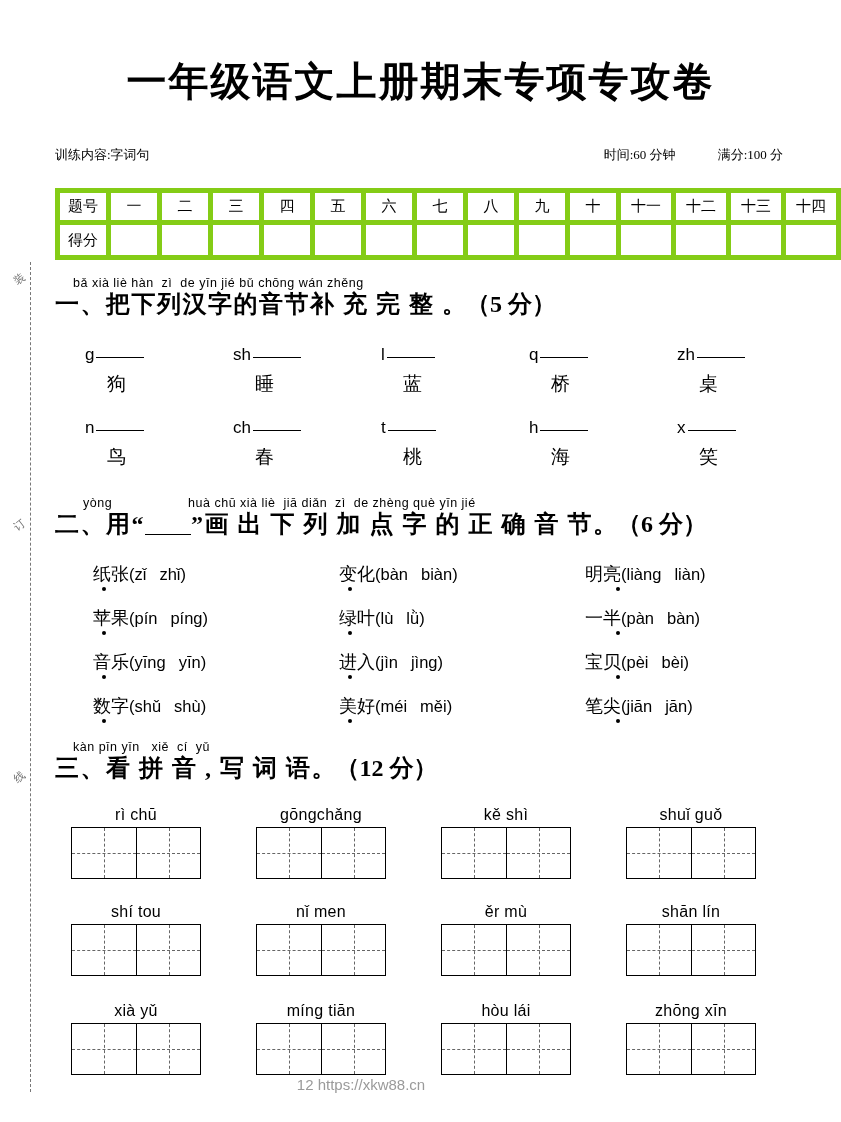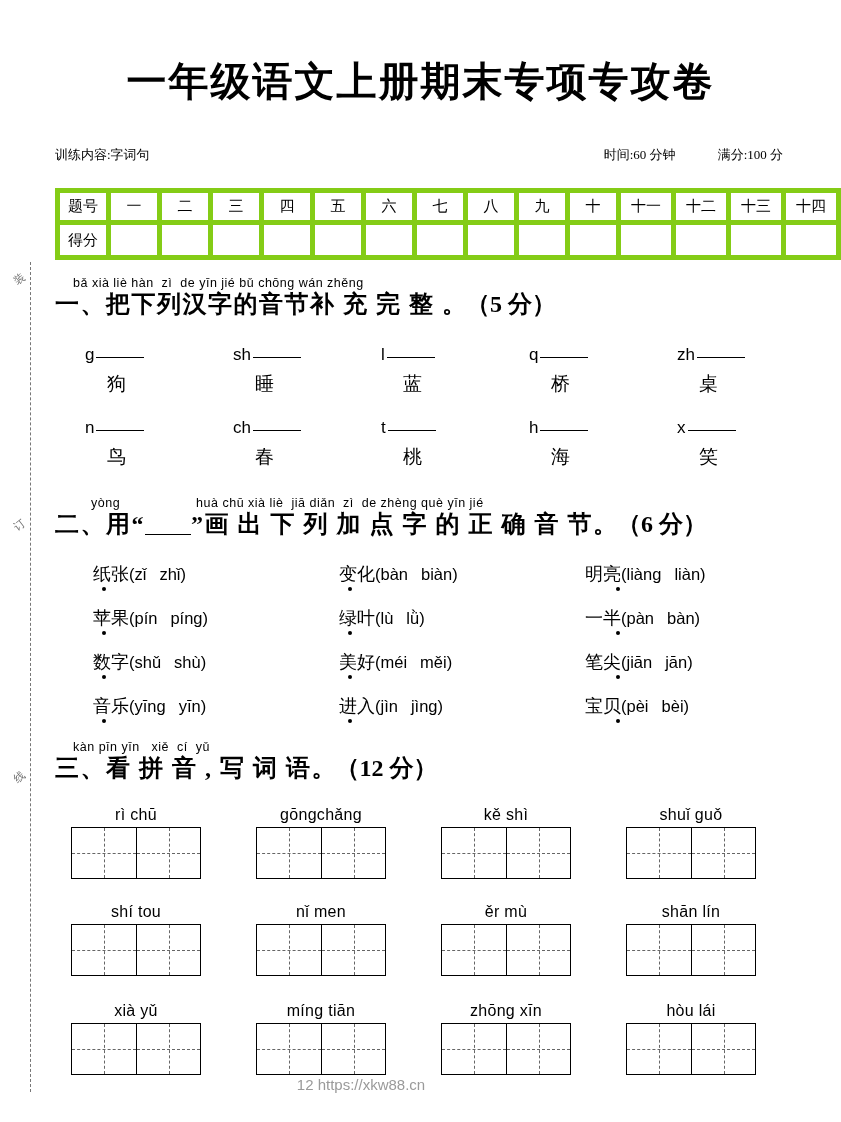--- a/index.html
+++ b/index.html
@@ -371,46 +371,46 @@
       <div class="syl-top"><span>h</span><span class="ul"></span></div>
       <div class="syl-char">海</div>
     </div>
     <div class="syl-item">
       <div class="syl-top"><span>x</span><span class="ul"></span></div>
       <div class="syl-char">笑</div>
     </div>
   </div>
 
   <div class="sec" style="top:496px;">
-    <div class="sec-pinyin" style="margin-left:36px;"><span>yòng</span><span style="display:inline-block;width:76px;"></span><span>huà chū xià liè  jiā diǎn  zì  de zhèng què yīn jié</span></div>
+    <div class="sec-pinyin" style="margin-left:28px;"><span>yòng</span><span style="display:inline-block;width:76px;"></span><span>huà chū xià liè  jiā diǎn  zì  de zhèng què yīn jié</span></div>
     <div class="sec-title">
       <span>二、</span><span>用“</span><span class="blank-quote"></span><span>”画 出 下 列 加 点 字 的 正  确 音 节</span><span class="pts">。（6 分）</span>
     </div>
   </div>
 
   <div class="pick-grid" style="top:562px;">
     <div class="pick-row">
       <div class="pick-cell"><span>纸张</span><span class="py">(<span>zǐ</span><span class="gap"></span><span>zhǐ</span>)</span><span class="dot first"></span></div>
       <div class="pick-cell"><span>变化</span><span class="py">(<span>bàn</span><span class="gap"></span><span>biàn</span>)</span><span class="dot first"></span></div>
       <div class="pick-cell"><span>明亮</span><span class="py">(<span>liàng</span><span class="gap"></span><span>liàn</span>)</span><span class="dot second"></span></div>
     </div>
     <div class="pick-row">
       <div class="pick-cell"><span>苹果</span><span class="py">(<span>pín</span><span class="gap"></span><span>píng</span>)</span><span class="dot first"></span></div>
       <div class="pick-cell"><span>绿叶</span><span class="py">(<span>lù</span><span class="gap"></span><span>lǜ</span>)</span><span class="dot first"></span></div>
       <div class="pick-cell"><span>一半</span><span class="py">(<span>pàn</span><span class="gap"></span><span>bàn</span>)</span><span class="dot second"></span></div>
     </div>
     <div class="pick-row">
+      <div class="pick-cell"><span>音乐</span><span class="py">(<span>yīng</span><span class="gap"></span><span>yīn</span>)</span><span class="dot first"></span></div>
+      <div class="pick-cell"><span>进入</span><span class="py">(<span>jìn</span><span class="gap"></span><span>jìng</span>)</span><span class="dot first"></span></div>
+      <div class="pick-cell"><span>宝贝</span><span class="py">(<span>pèi</span><span class="gap"></span><span>bèi</span>)</span><span class="dot second"></span></div>
+    </div>
+    <div class="pick-row">
       <div class="pick-cell"><span>数字</span><span class="py">(<span>shǔ</span><span class="gap"></span><span>shù</span>)</span><span class="dot first"></span></div>
       <div class="pick-cell"><span>美好</span><span class="py">(<span>méi</span><span class="gap"></span><span>měi</span>)</span><span class="dot first"></span></div>
       <div class="pick-cell"><span>笔尖</span><span class="py">(<span>jiān</span><span class="gap"></span><span>jān</span>)</span><span class="dot second"></span></div>
-    </div>
-    <div class="pick-row">
-      <div class="pick-cell"><span>音乐</span><span class="py">(<span>yīng</span><span class="gap"></span><span>yīn</span>)</span><span class="dot first"></span></div>
-      <div class="pick-cell"><span>进入</span><span class="py">(<span>jìn</span><span class="gap"></span><span>jìng</span>)</span><span class="dot first"></span></div>
-      <div class="pick-cell"><span>宝贝</span><span class="py">(<span>pèi</span><span class="gap"></span><span>bèi</span>)</span><span class="dot second"></span></div>
     </div>
   </div>
 
   <div class="sec" style="top:740px;">
     <div class="sec-pinyin">kàn pīn yīn   xiě  cí  yǔ</div>
     <div class="sec-title">
       <span>三、</span><span>看 拼 音 , 写 词 语</span><span class="pts">。（12 分）</span>
     </div>
   </div>
 
@@ -485,30 +485,30 @@
         </div>
     </div>
     <div class="write-item">
       <div class="write-py">míng tiān</div>
       <div class="tzg">
           <div class="half"></div>
           <div class="half"></div>
         </div>
     </div>
     <div class="write-item">
+      <div class="write-py">hòu  lái</div>
+      <div class="tzg">
+          <div class="half"></div>
+          <div class="half"></div>
+        </div>
+    </div>
+    <div class="write-item">
       <div class="write-py">zhōng xīn</div>
       <div class="tzg">
           <div class="half"></div>
           <div class="half"></div>
         </div>
     </div>
-    <div class="write-item">
-      <div class="write-py">hòu  lái</div>
-      <div class="tzg">
-          <div class="half"></div>
-          <div class="half"></div>
-        </div>
-    </div>
   </div>
 
   <div class="watermark">12 https://xkw88.cn</div>
 
 </div>
 
 </body></html>

